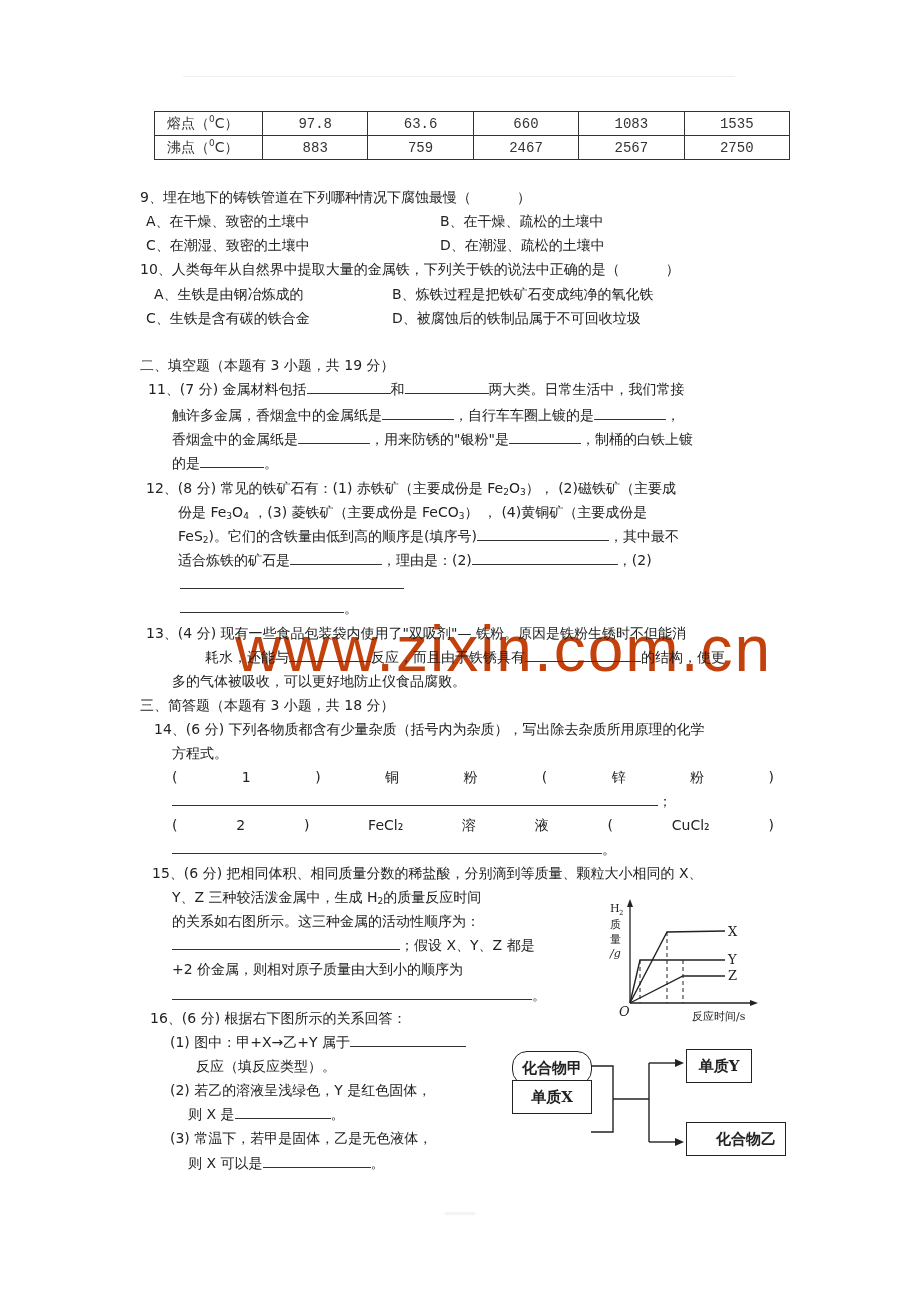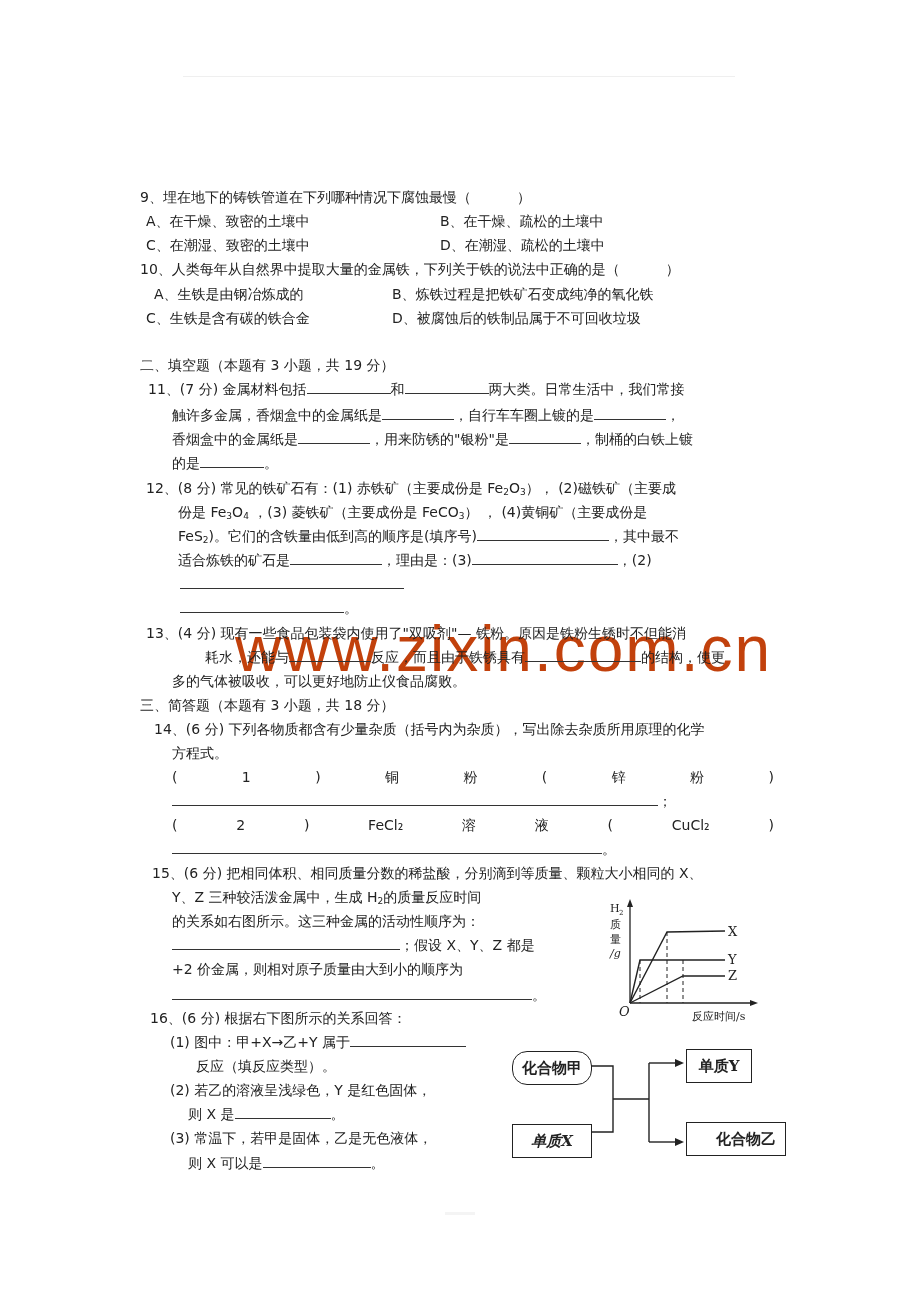--- a/index.html
+++ b/index.html
@@ -24,20 +24,36 @@
   .diag-box { position:absolute; border:1.5px solid #222; background:#fff; font-family:"DejaVu Serif", serif;
               font-size:15px; font-weight:bold; text-align:center; line-height:32px; }
 </style>
 </head>
 <body>
 
 <div class="topline"></div>
 
 <table class="props">
   <tbody>
+      <tr>
+    <td class="lbl"><span>熔点（</span><sup>0</sup><span>C）</span></td>
+    <td>97.8</td>
+    <td>63.6</td>
+    <td>660</td>
+    <td>1083</td>
+    <td>1535</td>
+  </tr>
+  <tr>
+    <td class="lbl"><span>沸点（</span><sup>0</sup><span>C）</span></td>
+    <td>883</td>
+    <td>759</td>
+    <td>2467</td>
+    <td>2567</td>
+    <td>2750</td>
+  </tr>
 </tbody>
   </table>
 
 <div class="abs" style="left:140px;top:186px;">
   <span>9、埋在地下的铸铁管道在下列哪种情况下腐蚀最慢（</span><span style="display:inline-block;width:46px"></span><span>）</span>
 </div>
 <div class="abs" style="left:146px;top:210px;">A、在干燥、致密的土壤中</div>
 <div class="abs" style="left:440px;top:210px;">B、在干燥、疏松的土壤中</div>
 <div class="abs" style="left:146px;top:234px;">C、在潮湿、致密的土壤中</div>
 <div class="abs" style="left:440px;top:234px;">D、在潮湿、疏松的土壤中</div>
@@ -68,21 +84,21 @@
 <div class="abs" style="left:146px;top:477px;">
   <span>12、(8 分) 常见的铁矿石有：(1) 赤铁矿（主要成份是 Fe</span><sub>2</sub><span>O</span><sub>3</sub><span>），  (2)磁铁矿（主要成</span>
 </div>
 <div class="abs" style="left:178px;top:501px;">
   <span>份是 Fe</span><sub>3</sub><span>O</span><sub>4</sub><span>  ，(3) 菱铁矿（主要成份是 FeCO</span><sub>3</sub><span>）  ，  (4)黄铜矿（主要成份是</span>
 </div>
 <div class="abs" style="left:178px;top:525px;">
   <span>FeS</span><sub>2</sub><span>)。它们的含铁量由低到高的顺序是(填序号)</span><span class="blank" style="width:132px"></span><span>，其中最不</span>
 </div>
 <div class="abs" style="left:178px;top:549px;">
-  <span>适合炼铁的矿石是</span><span class="blank" style="width:92px"></span><span>，理由是：(3)</span><span class="blank" style="width:146px"></span><span>，(2)</span>
+  <span>适合炼铁的矿石是</span><span class="blank" style="width:92px"></span><span>，理由是：(2)</span><span class="blank" style="width:146px"></span><span>，(2)</span>
 </div>
 <div class="abs" style="left:180px;top:573px;">
   <span class="blank" style="width:224px"></span>
 </div>
 <div class="abs" style="left:180px;top:597px;">
   <span class="blank" style="width:164px"></span><span>。</span>
 </div>
 
 <div class="watermark">www.zixin.com.cn</div>
 
@@ -191,17 +207,17 @@
     <polyline points="91,31 113,31 113,97 91,97"></polyline>
     <line x1="113" y1="64" x2="149" y2="64"></line>
     <polyline points="149,28 149,107"></polyline>
     <line x1="149" y1="28" x2="178" y2="28"></line>
     <line x1="149" y1="107" x2="178" y2="107"></line>
   </g>
   <polygon points="184,28 175,24 175,32" fill="#222"></polygon>
   <polygon points="184,107 175,103 175,111" fill="#222"></polygon>
 </svg>
 <div class="diag-box" style="left:512px;top:1051px;width:78px;height:32px;border-radius:15px;">化合物甲</div>
-<div class="diag-box" style="left:512px;top:1124px;width:78px;height:32px;font-style:italic;">单质X</div>
+<div class="diag-box" style="left:512px;top:1080px;width:78px;height:32px;">单质X</div>
 <div class="diag-box" style="left:686px;top:1049px;width:64px;height:32px;">单质Y</div>
 <div class="diag-box" style="left:686px;top:1122px;width:78px;height:32px;padding-left:20px;">化合物乙</div>
 
 <div class="footmark"></div>
 
 </body></html>

